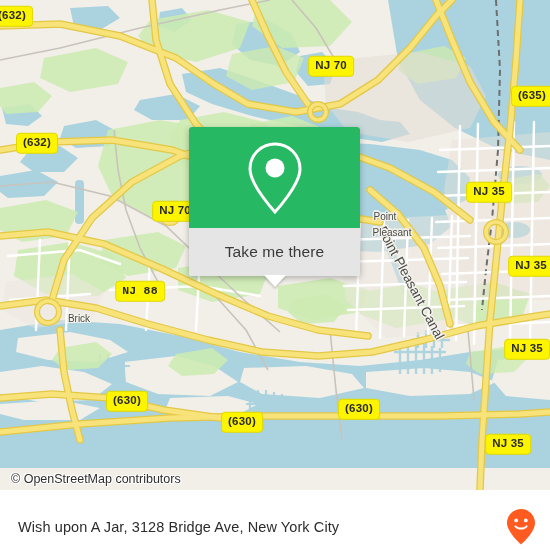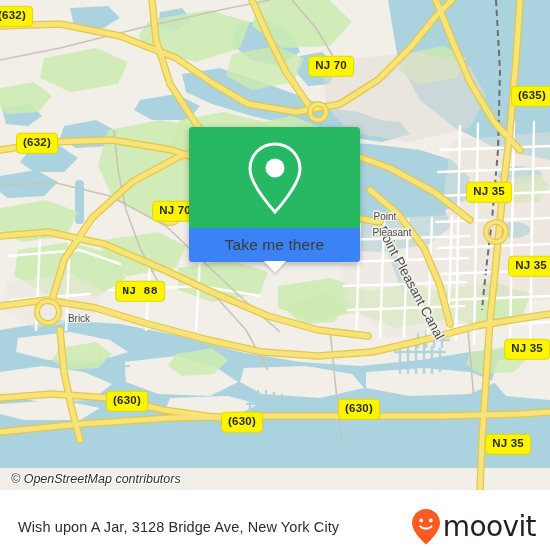--- a/index.html
+++ b/index.html
@@ -55,41 +55,41 @@
     overflow:visible;
     background:#ffffff;
   }
   .card-top{
     background:#26b862;
     height:101px;
     border-radius:3px 3px 0 0;
     display:flex;align-items:center;justify-content:center;
   }
   .card-bottom{
-    background:#3b82f6;height:34px;
+    background:#e5e5e5;height:48px;
     border-radius:0 0 3px 3px;
     display:flex;align-items:center;justify-content:center;
     position:relative;
   }
   .card-bottom .label{
     font-size:15.5px;color:#3a3a3a;letter-spacing:.1px;
   }
   .card-tail{
     position:absolute;left:50%;bottom:-11px;
     width:0;height:0;margin-left:-11px;
     border-left:11px solid transparent;
     border-right:11px solid transparent;
     border-top:12px solid #ffffff;
     filter:drop-shadow(0 2px 1px rgba(0,0,0,.18));
   }
 
   
   .attrib{
     position:absolute;left:0;top:468px;width:550px;height:22px;
-    display:flex;align-items:center;font-style:italic;
+    display:flex;align-items:center;
   }
   .attrib span{
     font-size:12.5px;color:#2e2e2e;padding-left:11px;
     text-shadow:1px 0 #fff,-1px 0 #fff,0 1px #fff,0 -1px #fff,1px 1px #fff,-1px -1px #fff;
   }
 
   
   .footer{
     position:absolute;left:0;top:490px;width:550px;height:72px;
     background:#ffffff;
@@ -363,17 +363,16 @@
 
   <div class="footer">
     <div class="footer-title">Wish upon A Jar, 3128 Bridge Ave, New York City</div>
     <div class="brand">
       <svg width="30" height="38" viewBox="0 0 30 38">
         <path d="M15 1 C7.3 1 1 7.3 1 15 C1 24.5 15 36.5 15 36.5 C15 36.5 29 24.5 29 15 C29 7.3 22.7 1 15 1 Z" fill="#ff5a1f"></path>
         <circle cx="10.2" cy="12.4" r="1.9" fill="#ffffff"></circle>
         <circle cx="19.8" cy="12.4" r="1.9" fill="#ffffff"></circle>
         <path d="M9.4 18.2 C11.6 21.4 18.4 21.4 20.6 18.2" stroke="#ffffff" stroke-width="2" fill="none" stroke-linecap="round"></path>
       </svg>
-      <span class="brand-word">moovit</span>
     </div>
   </div>
 
 </div>
 
 </body></html>

